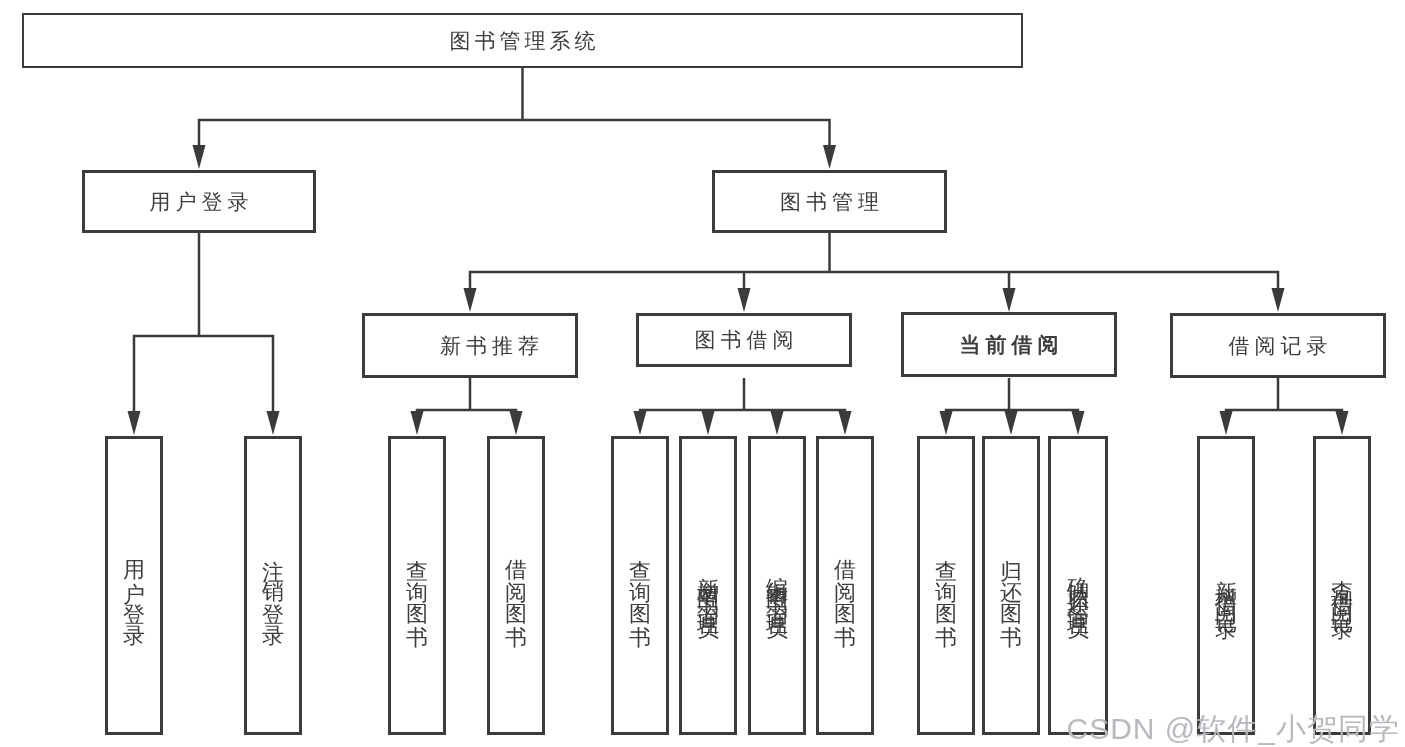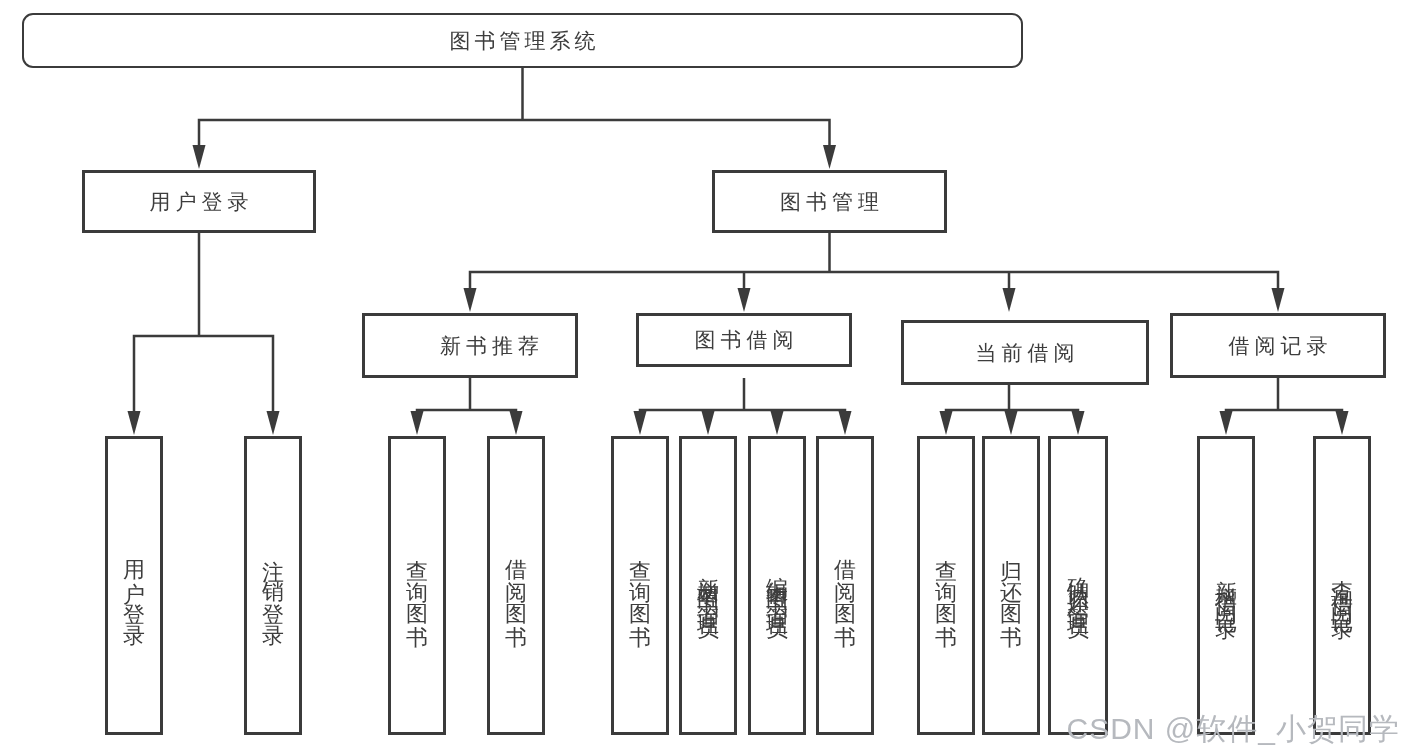--- a/index.html
+++ b/index.html
@@ -35,21 +35,20 @@
     text-indent: 5px;
     box-sizing: border-box;
     z-index: 2;
     white-space: nowrap;
   }
   .node.root {
     border-width: 2px;
     font-size: 21px;
     letter-spacing: 4px;
     text-indent: 4px;
-    border-radius: 11px;
   }
   .leaf {
     position: absolute;
     background: #ffffff;
     border: 3px solid #3b3b3b;
     box-sizing: border-box;
     width: 58px;
     top: 436px;
     height: 299px;
     display: flex;
@@ -131,21 +130,21 @@
   <div class="node" style="left:712px; top:170px; width:235px; height:63px;text-align:right;">
     <span>图书管理</span>
   </div>
 
   <div class="node" style="left:362px; top:313px; width:216px; height:65px;padding-left:39px;">
     <span>新书推荐</span>
   </div>
   <div class="node" style="left:636px; top:313px; width:216px; height:54px;">
     <span>图书借阅</span>
   </div>
-  <div class="node" style="left:901px; top:320px; width:248px; height:65px;">
+  <div class="node" style="left:901px; top:312px; width:216px; height:65px;font-weight:bold;">
     <span>当前借阅</span>
   </div>
   <div class="node" style="left:1170px; top:313px; width:216px; height:65px;">
     <span>借阅记录</span>
   </div>
 
   <div class="leaf ls-lg" style="left:105px;">
     <span>用户登录</span>
   </div>
   <div class="leaf ls-lg" style="left:244px;">

